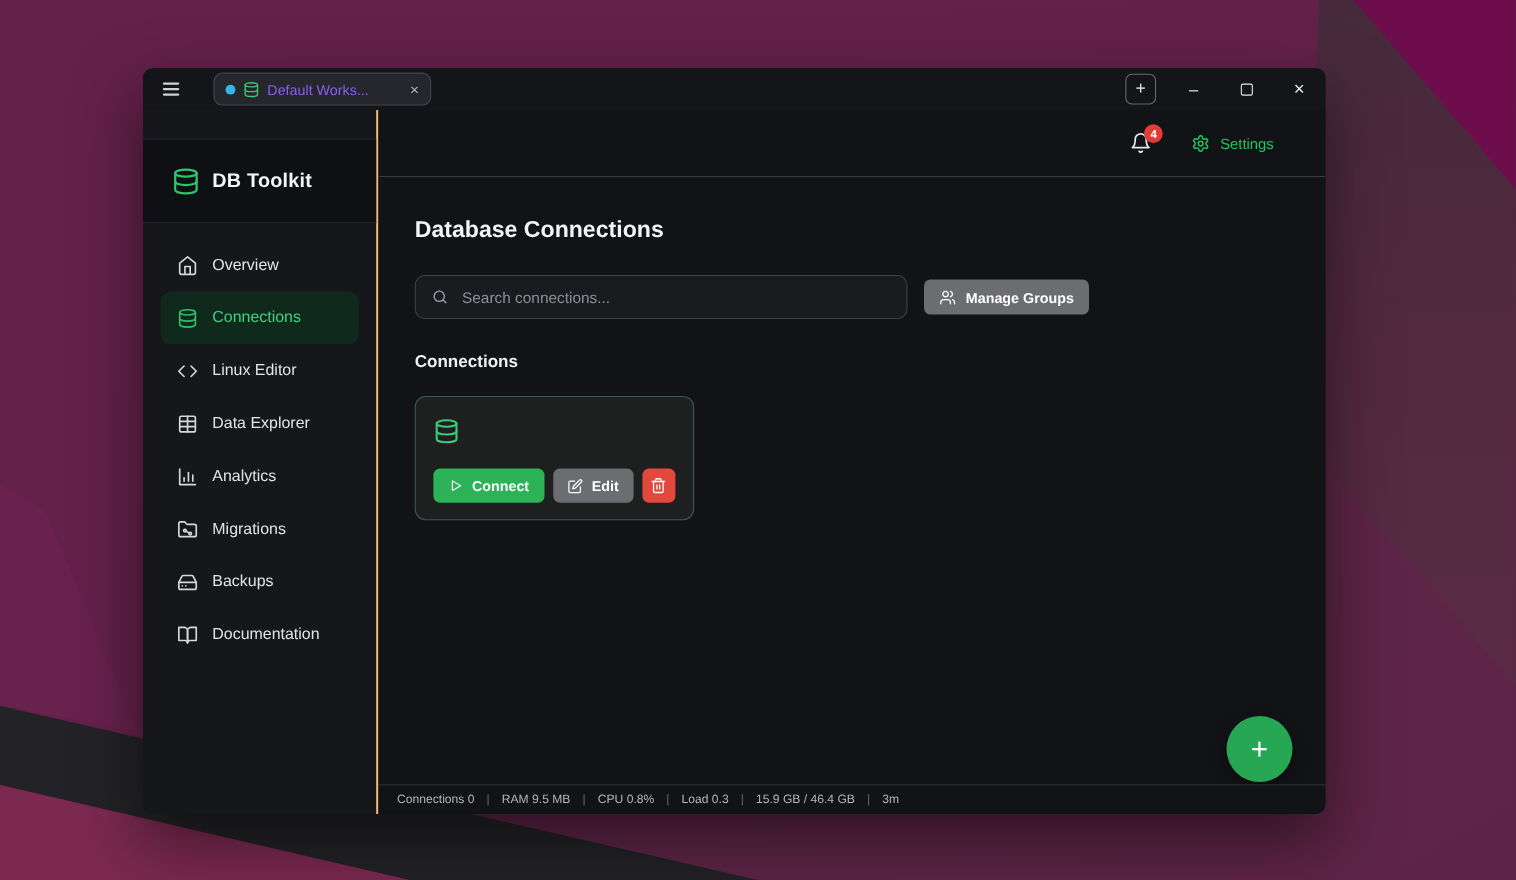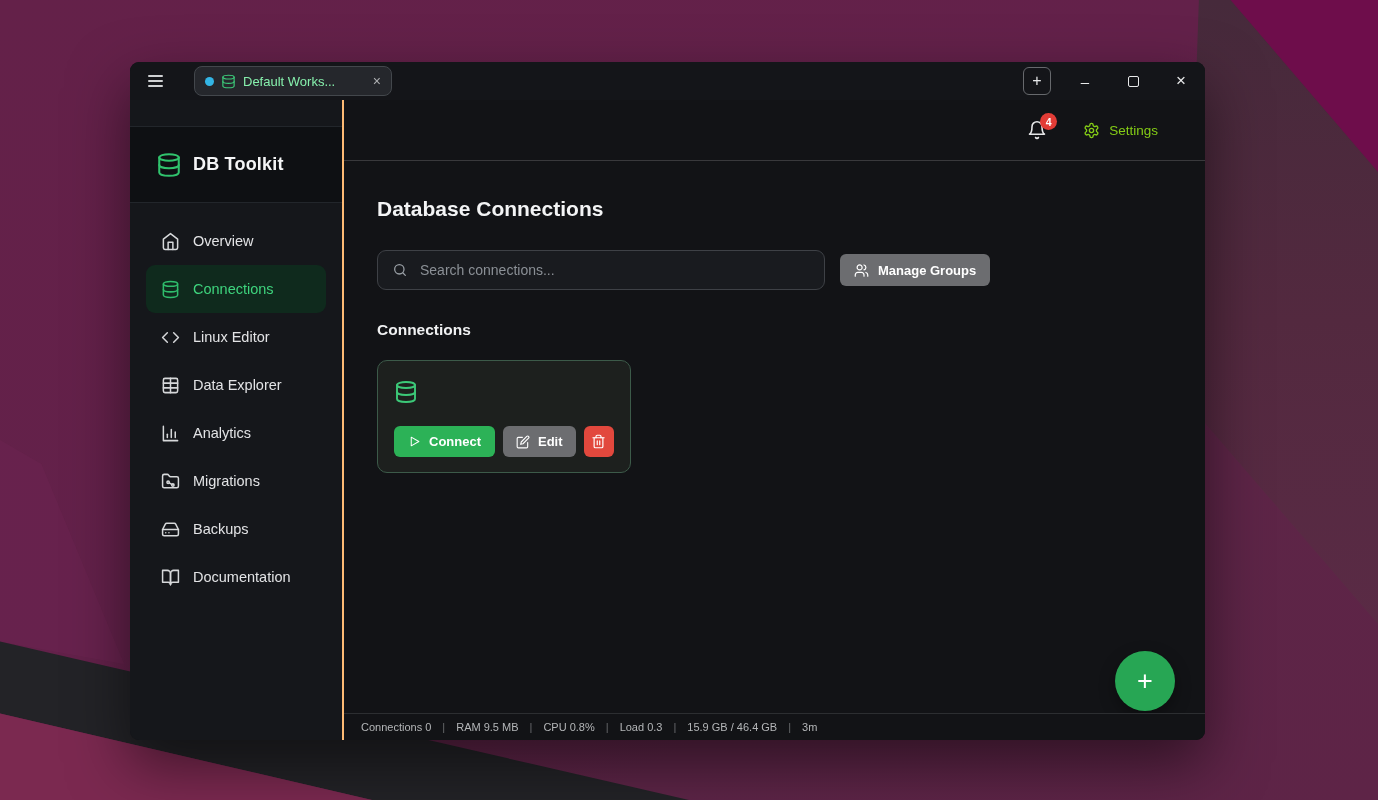--- a/index.html
+++ b/index.html
@@ -25,21 +25,21 @@
     background:#131418; border-radius:9px; overflow:hidden;
     box-shadow:0 24px 60px rgba(0,0,0,.5); display:flex; flex-direction:column; }
 
   .titlebar { flex:0 0 38px; display:flex; align-items:center; background:#141519; padding:0 10px 0 18px; }
   .hamburger { width:18px; display:flex; flex-direction:column; gap:3px; cursor:pointer; padding:4px 0; }
   .hamburger span { display:block; height:2px; width:15px; background:#cfd1d3; border-radius:1px; }
   .tab { margin-left:28px; width:198px; height:30px; background:#25272c; border:1px solid #43474c;
     border-radius:8px; display:flex; align-items:center; gap:7px; padding:0 10px; cursor:pointer; }
   .tab-dot { width:9px; height:9px; border-radius:50%; background:#33b5e5; flex:0 0 9px; }
   .tab .icon { color:#3cc878; }
-  .tab-title { font-size:13px; color:#86efac; white-space:nowrap; overflow:hidden; }
+  .tab-title { font-size:13px; color:#8b5cf6; white-space:nowrap; overflow:hidden; }
   .tab-close { margin-left:auto; color:#aeb0b3; font-size:14px; line-height:1; cursor:pointer; }
   .win-controls { margin-left:auto; display:flex; align-items:center; gap:20px; }
   .win-controls button { background:transparent; border:none; color:#e8e9ea; font-family:inherit;
     width:28px; height:28px; display:flex; align-items:center; justify-content:center; cursor:pointer; padding:0; }
   .newtab-btn { border:1px solid #67696d !important; border-radius:6px; font-size:16px; }
   .ctrl { font-size:15px; }
   .close-btn { font-size:17px; }
   .max-square { width:11px; height:11px; border:1.5px solid #e8e9ea; border-radius:2px; display:block; }
 
   .body-row { flex:1; display:flex; min-height:0; }
@@ -62,21 +62,21 @@
   
   .main { flex:1; min-width:0; display:flex; flex-direction:column; background:#121316; }
   .main-header { flex:0 0 61px; border-bottom:1px solid #39393c; display:flex; align-items:center;
     justify-content:flex-end; gap:30px; padding-right:41px; }
   .bell-wrap { position:relative; width:20px; height:20px; color:#e6e7e8; cursor:pointer; }
   .bell-wrap .icon { width:20px; height:20px; }
   .badge { position:absolute; top:-7px; right:-10px; min-width:17px; height:17px; padding:0 3px;
     border-radius:9px; background:#e23c36; color:#fff; font-size:10.5px; font-weight:700;
     display:flex; align-items:center; justify-content:center; }
   .settings-btn { background:transparent; border:none; display:flex; align-items:center; gap:9px;
-    color:#84cc16; font-size:13.5px; font-family:inherit; cursor:pointer; }
+    color:#22c55e; font-size:13.5px; font-family:inherit; cursor:pointer; }
   .settings-btn .icon { width:17px; height:17px; }
 
   .content { flex:1; position:relative; padding:36px 40px 0 33px; overflow:hidden; }
   .page-title { font-size:21px; font-weight:700; color:#f3f4f5; margin:0 0 29px; }
   .toolbar { display:flex; align-items:center; gap:15px; margin-bottom:31px; }
   .search-box { width:448px; height:40px; background:#191b1f; border:1px solid #3e4146;
     border-radius:9px; display:flex; align-items:center; gap:10px; padding:0 14px; }
   .search-box .icon { width:16px; height:16px; color:#9aa0a6; flex:0 0 16px; }
   .search-input { flex:1; background:transparent; border:none; outline:none; color:#e0e1e2;
     font-size:14px; font-family:inherit; }

